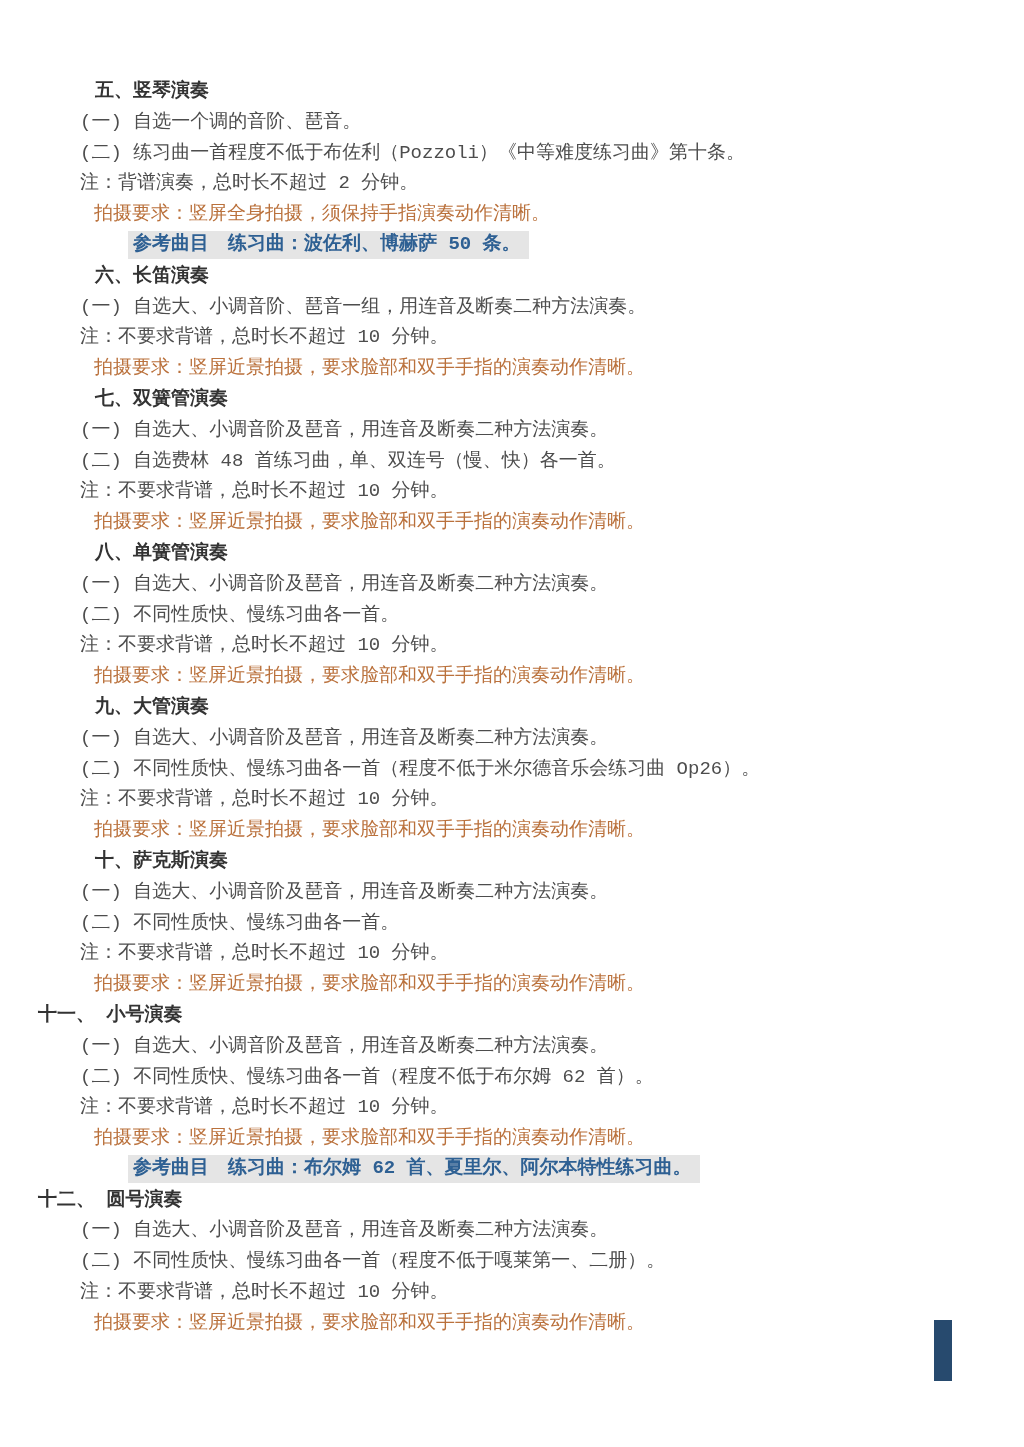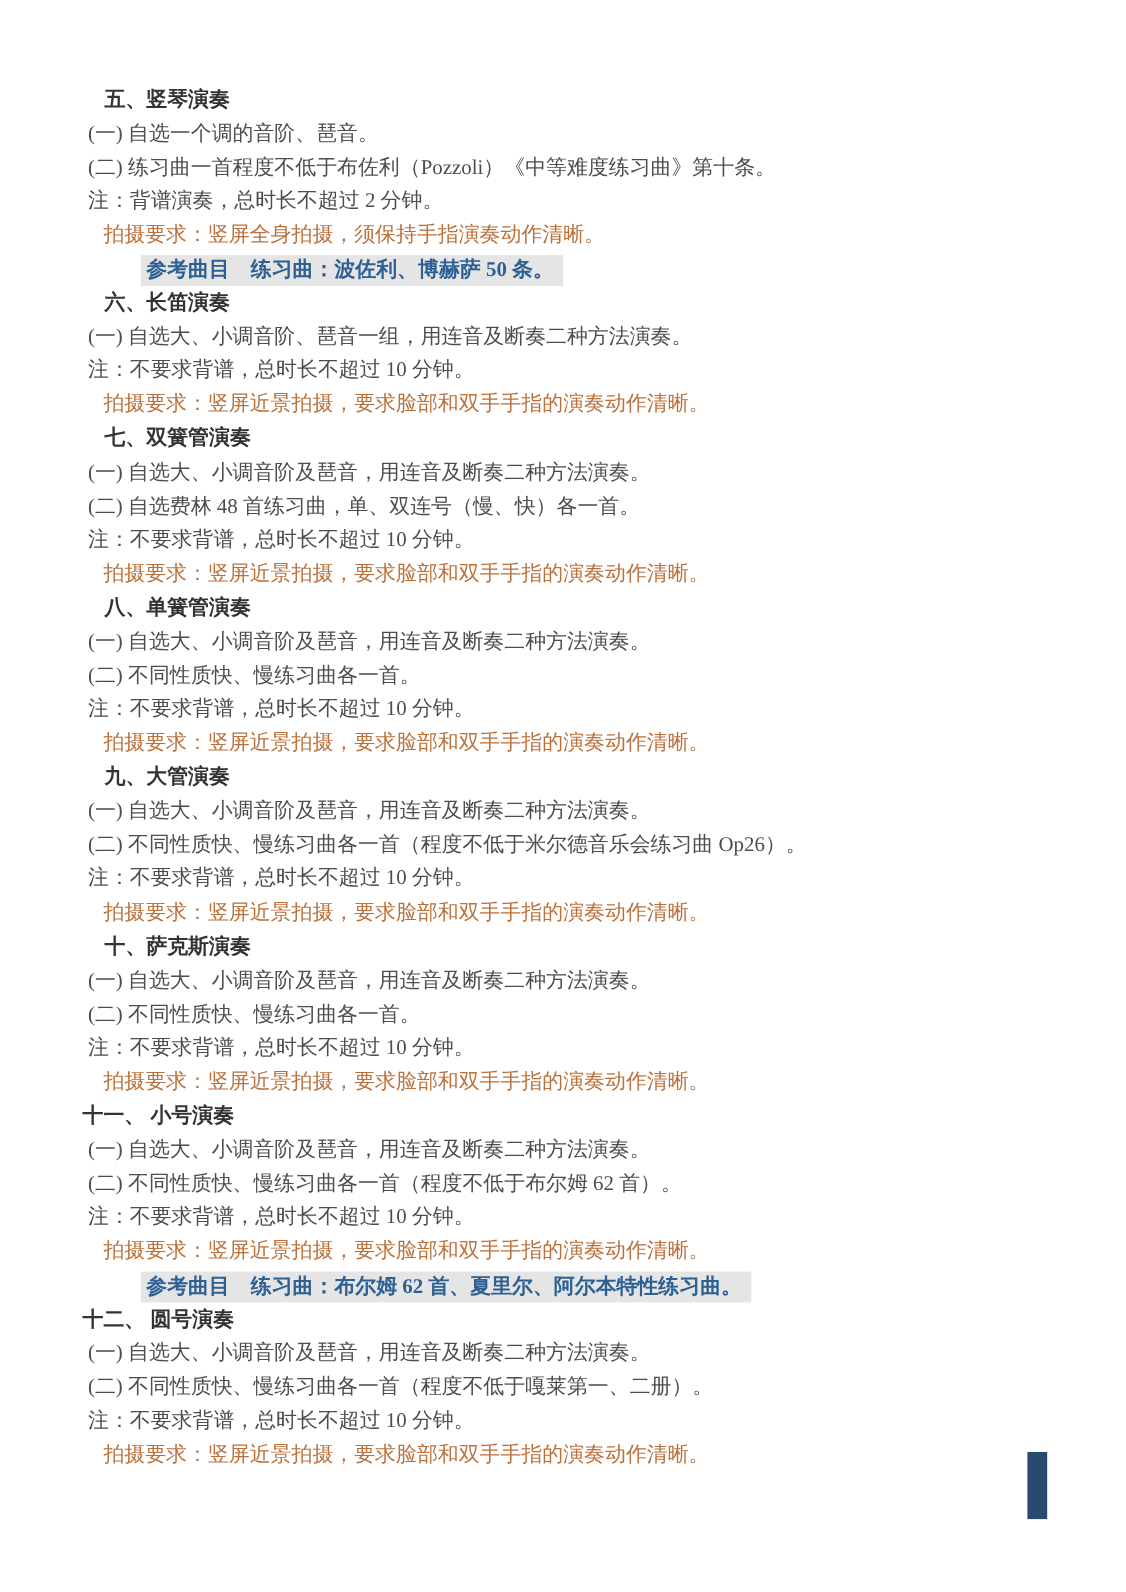--- a/index.html
+++ b/index.html
@@ -1,35 +1,35 @@
 <!DOCTYPE html>
 <html lang="zh"><head>
 <meta charset="utf-8">
 <style>
   html,body{margin:0;padding:0;background:#ffffff;}
   .page{
     position:relative;
     width:952px;height:1447px;
     background:#ffffff;
     overflow:hidden;
-    font-family:Liberation Serif, serif;
+    font-family:Liberation Mono, monospace;
   }
   .content{padding-top:76px;}
   .line{
     height:30.8px;line-height:30.8px;
     font-size:19px;
     white-space:nowrap;
     color:#4d4d4d;
   }
   .heading{
     font-weight:bold;
     color:#333333;
     margin-left:95px;
   }
-  .heading.wide{margin-left:75px;}
+  .heading.wide{margin-left:38px;}
   .body-line{margin-left:80px;}
   .shoot-line{margin-left:94px;color:#ba713c;}
   .ref-line{margin-left:128px;}
   .ref-chip{
     display:inline-block;
     background:#e5e5e5;
     color:#2e6093;
     font-weight:bold;
     line-height:27px;
     padding:0 8px 1px 5px;

